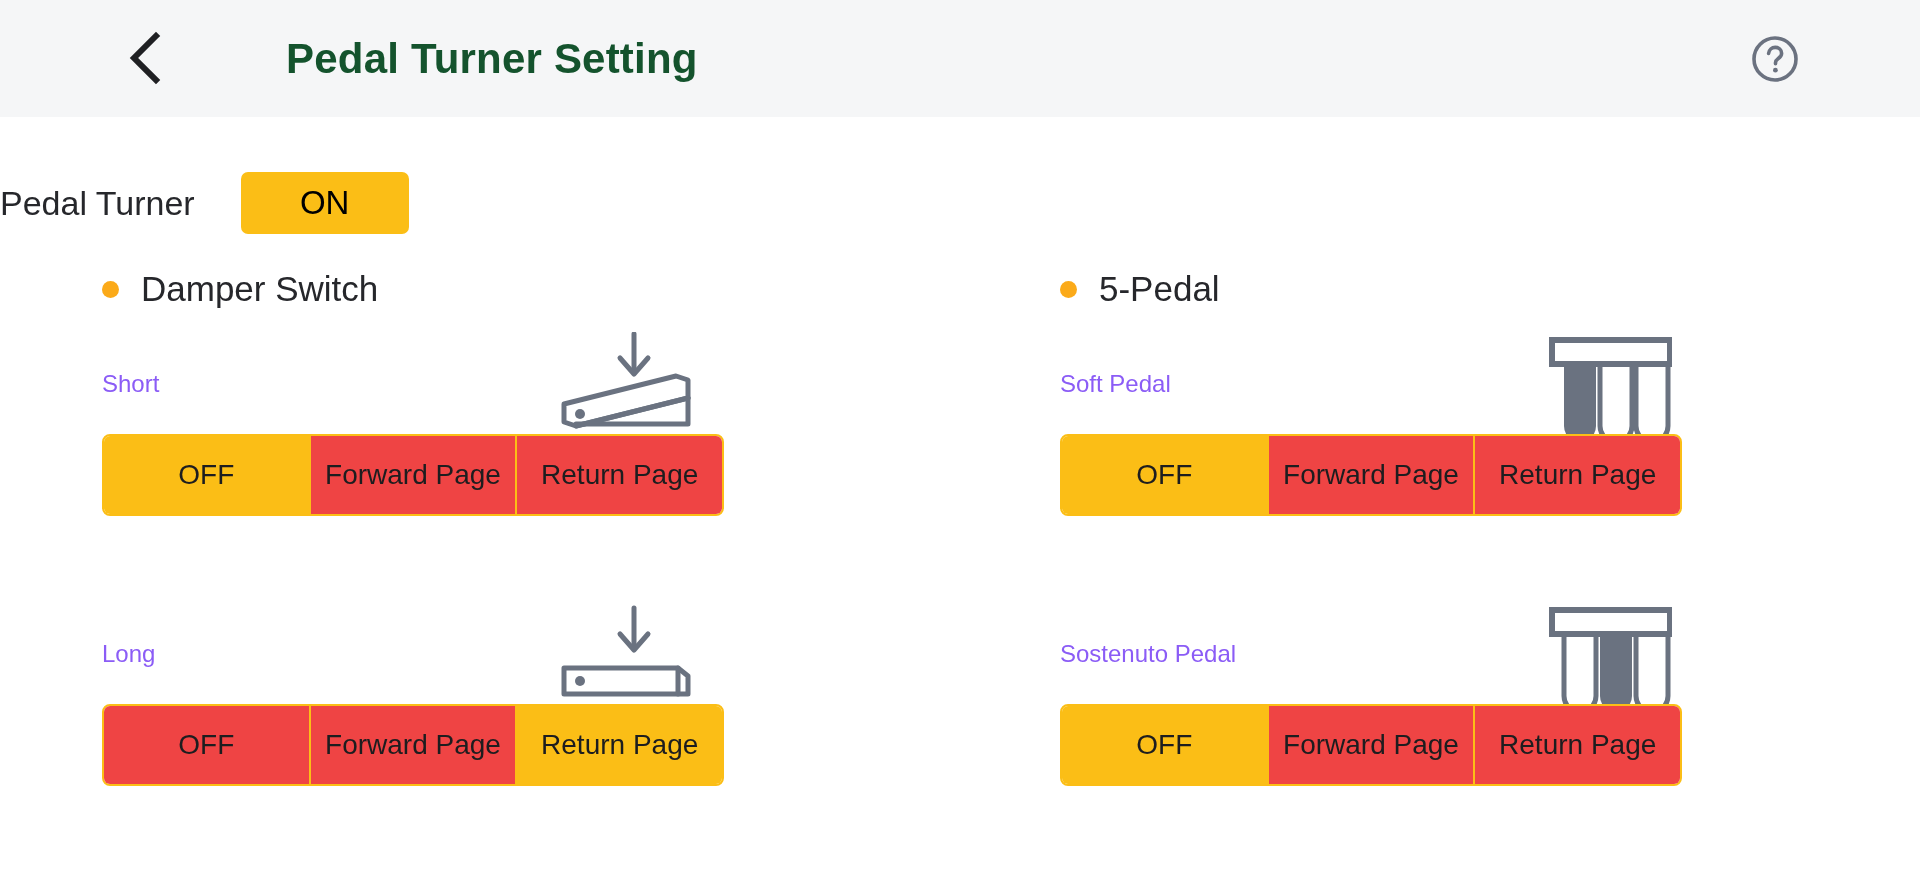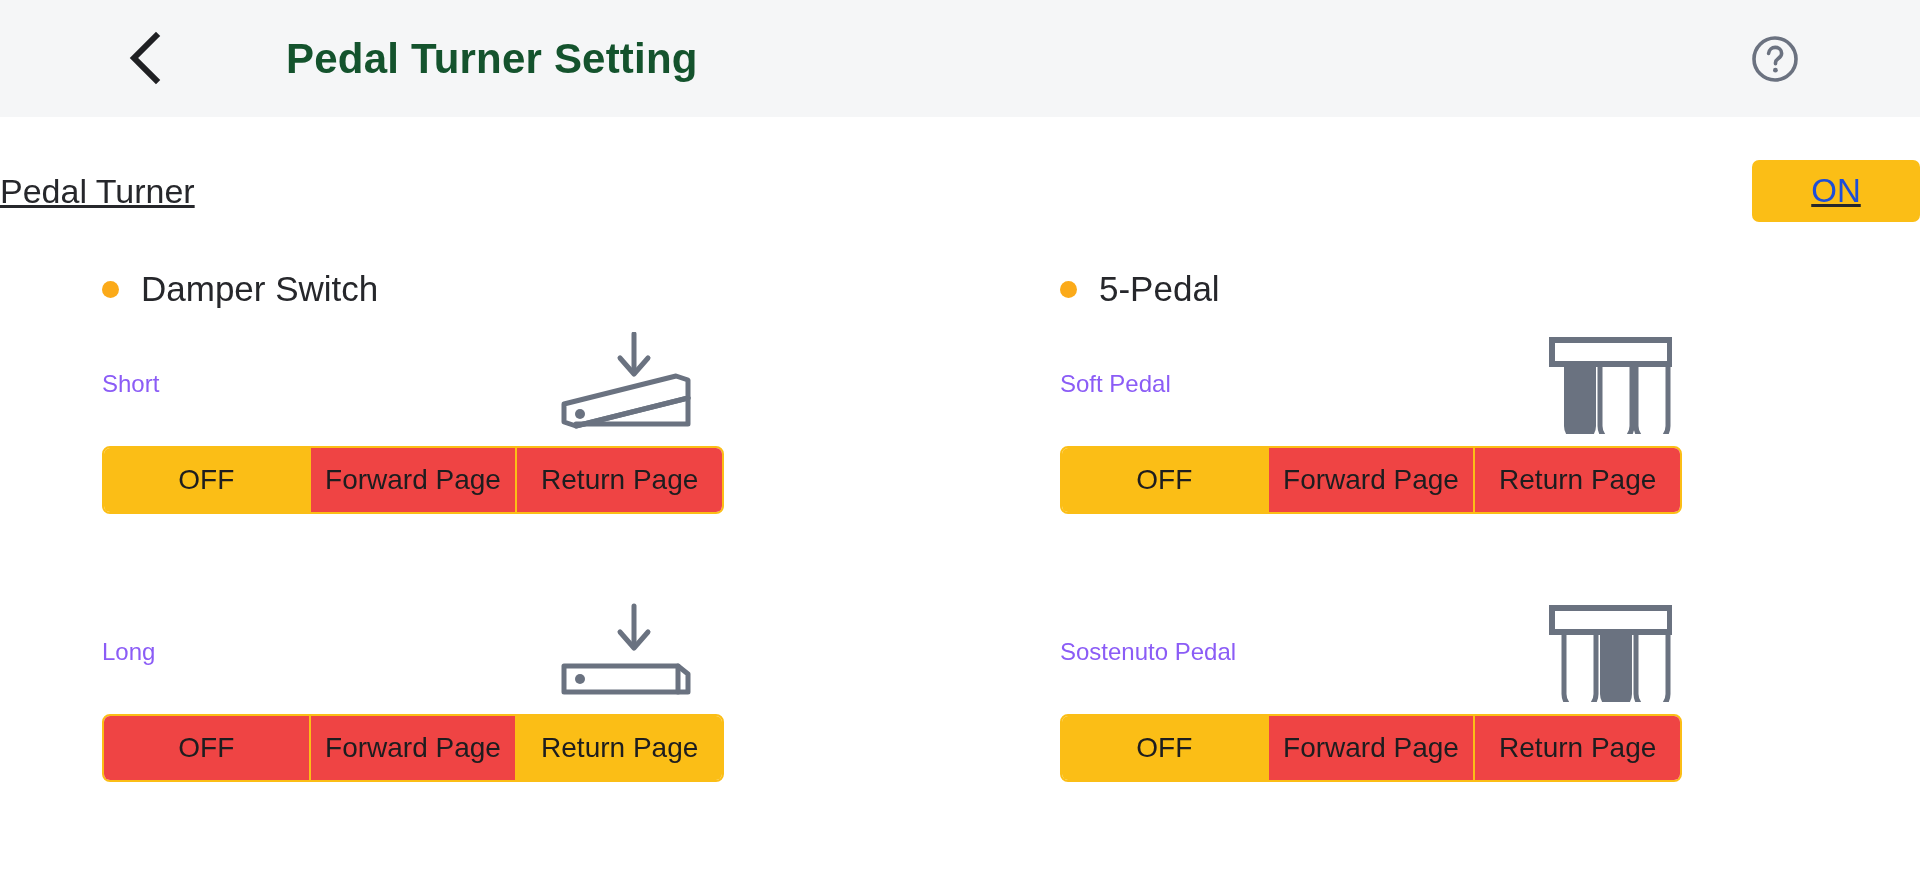--- a/index.html
+++ b/index.html
@@ -55,36 +55,35 @@
     width: 50px;
     height: 50px;
     cursor: pointer;
   }
   .help-btn svg { display: block; }
 
   
   .master-row {
     position: absolute;
     left: 0;
-    top: 160px;
+    top: 172px;
     width: 100%;
     display: flex;
     align-items: center;
-    justify-content: space-between;
-    text-decoration: underline;
+    justify-content: flex-start;
   }
   .master-label {
     font-size: 34px;
     font-weight: 400;
     color: #26272b;
     margin-right: 46px;
   }
   .master-toggle {
     background: #fbbe16;
-    color: #1d4ed8;
+    color: #000000;
     font-size: 33px;
     font-weight: 500;
     border-radius: 7px;
     width: 168px;
     height: 62px;
     display: flex;
     align-items: center;
     justify-content: center;
     cursor: pointer;
     user-select: none;
@@ -143,23 +142,22 @@
     display: flex;
     align-items: center;
     justify-content: center;
   }
   .column.left .pedal-row  { width: 640px; }
   .column.right .pedal-row { width: 640px; }
   .pedal-icon svg { display: block; }
 
   
   .segmented {
-    margin-top: 12px;
     width: 622px;
-    height: 68px;
+    height: 82px;
     border: 2px solid #fbbe16;
     border-radius: 8px;
     display: flex;
     overflow: hidden;
     background: #ffffff;
     box-sizing: border-box;
   }
   .segment {
     flex: 1 1 0;
     display: flex;

